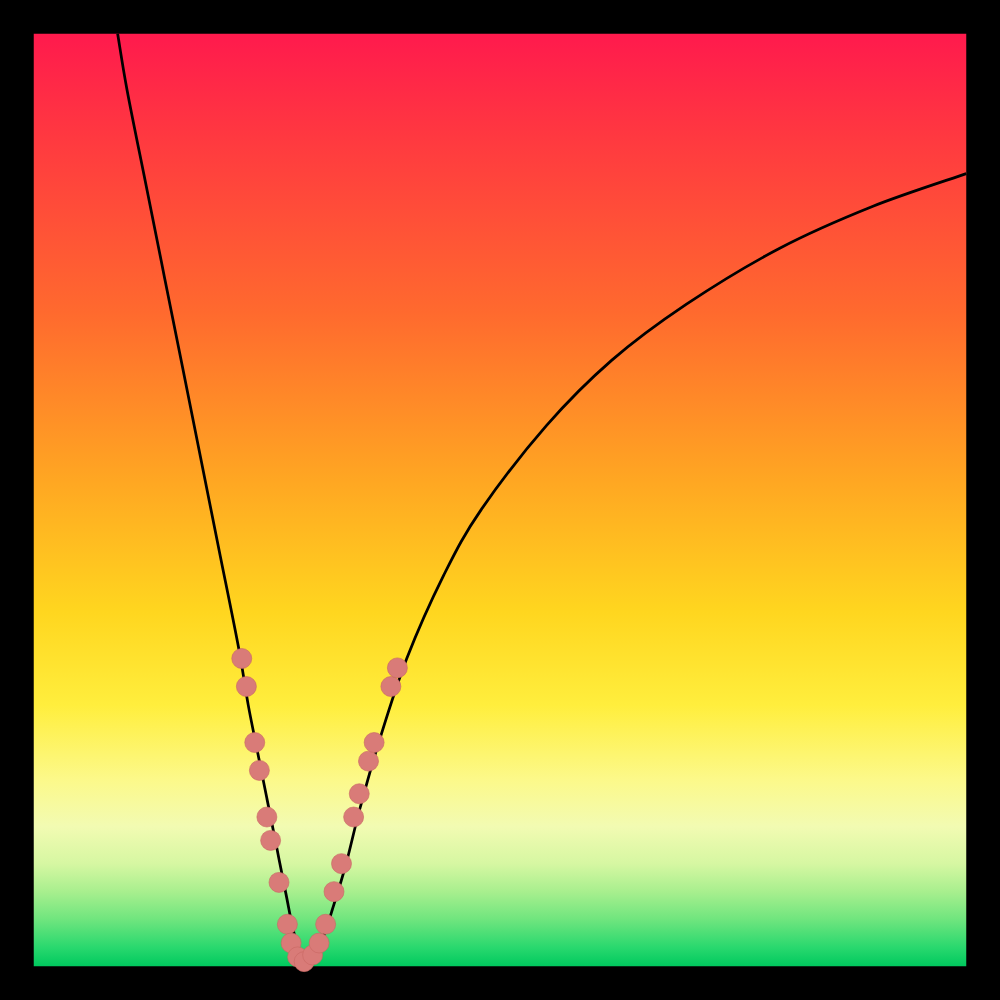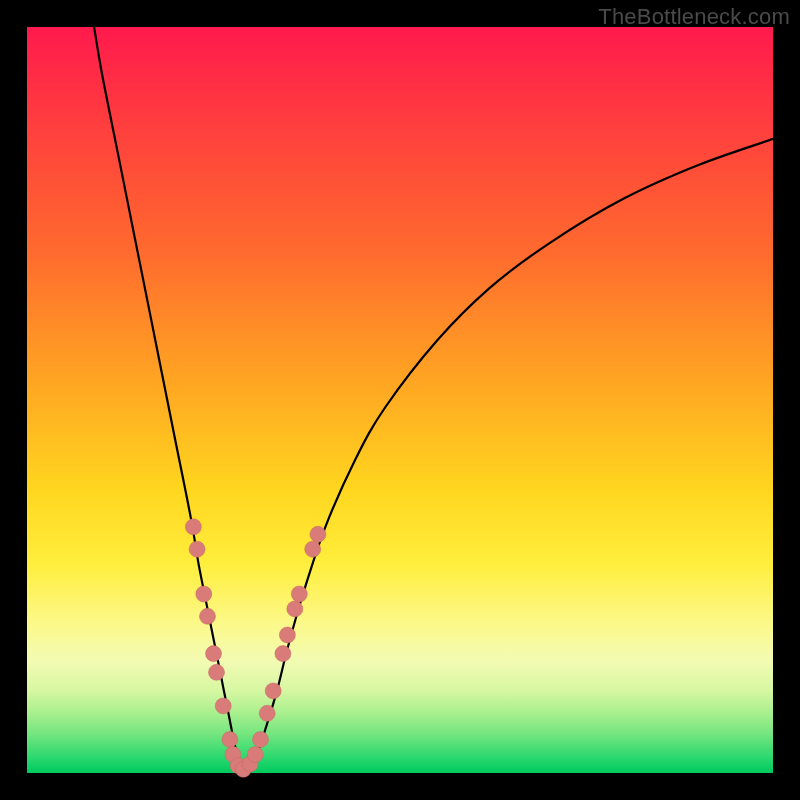--- a/index.html
+++ b/index.html
@@ -86,14 +86,13 @@
         <circle cx="246.2" cy="663.9" r="8" fill="#d97b78" stroke="#c96963" stroke-width="0.5"></circle>
         <circle cx="255.9" cy="626.6" r="8" fill="#d97b78" stroke="#c96963" stroke-width="0.5"></circle>
         <circle cx="260.4" cy="608.0" r="8" fill="#d97b78" stroke="#c96963" stroke-width="0.5"></circle>
         <circle cx="267.8" cy="581.9" r="8" fill="#d97b78" stroke="#c96963" stroke-width="0.5"></circle>
         <circle cx="272.3" cy="567.0" r="8" fill="#d97b78" stroke="#c96963" stroke-width="0.5"></circle>
         <circle cx="285.7" cy="522.2" r="8" fill="#d97b78" stroke="#c96963" stroke-width="0.5"></circle>
         <circle cx="290.9" cy="507.3" r="8" fill="#d97b78" stroke="#c96963" stroke-width="0.5"></circle>
       </g>
   </svg>
 
-  <div class="watermark">TheBottleneck.com</div>
 </div>
 
 </body></html>

